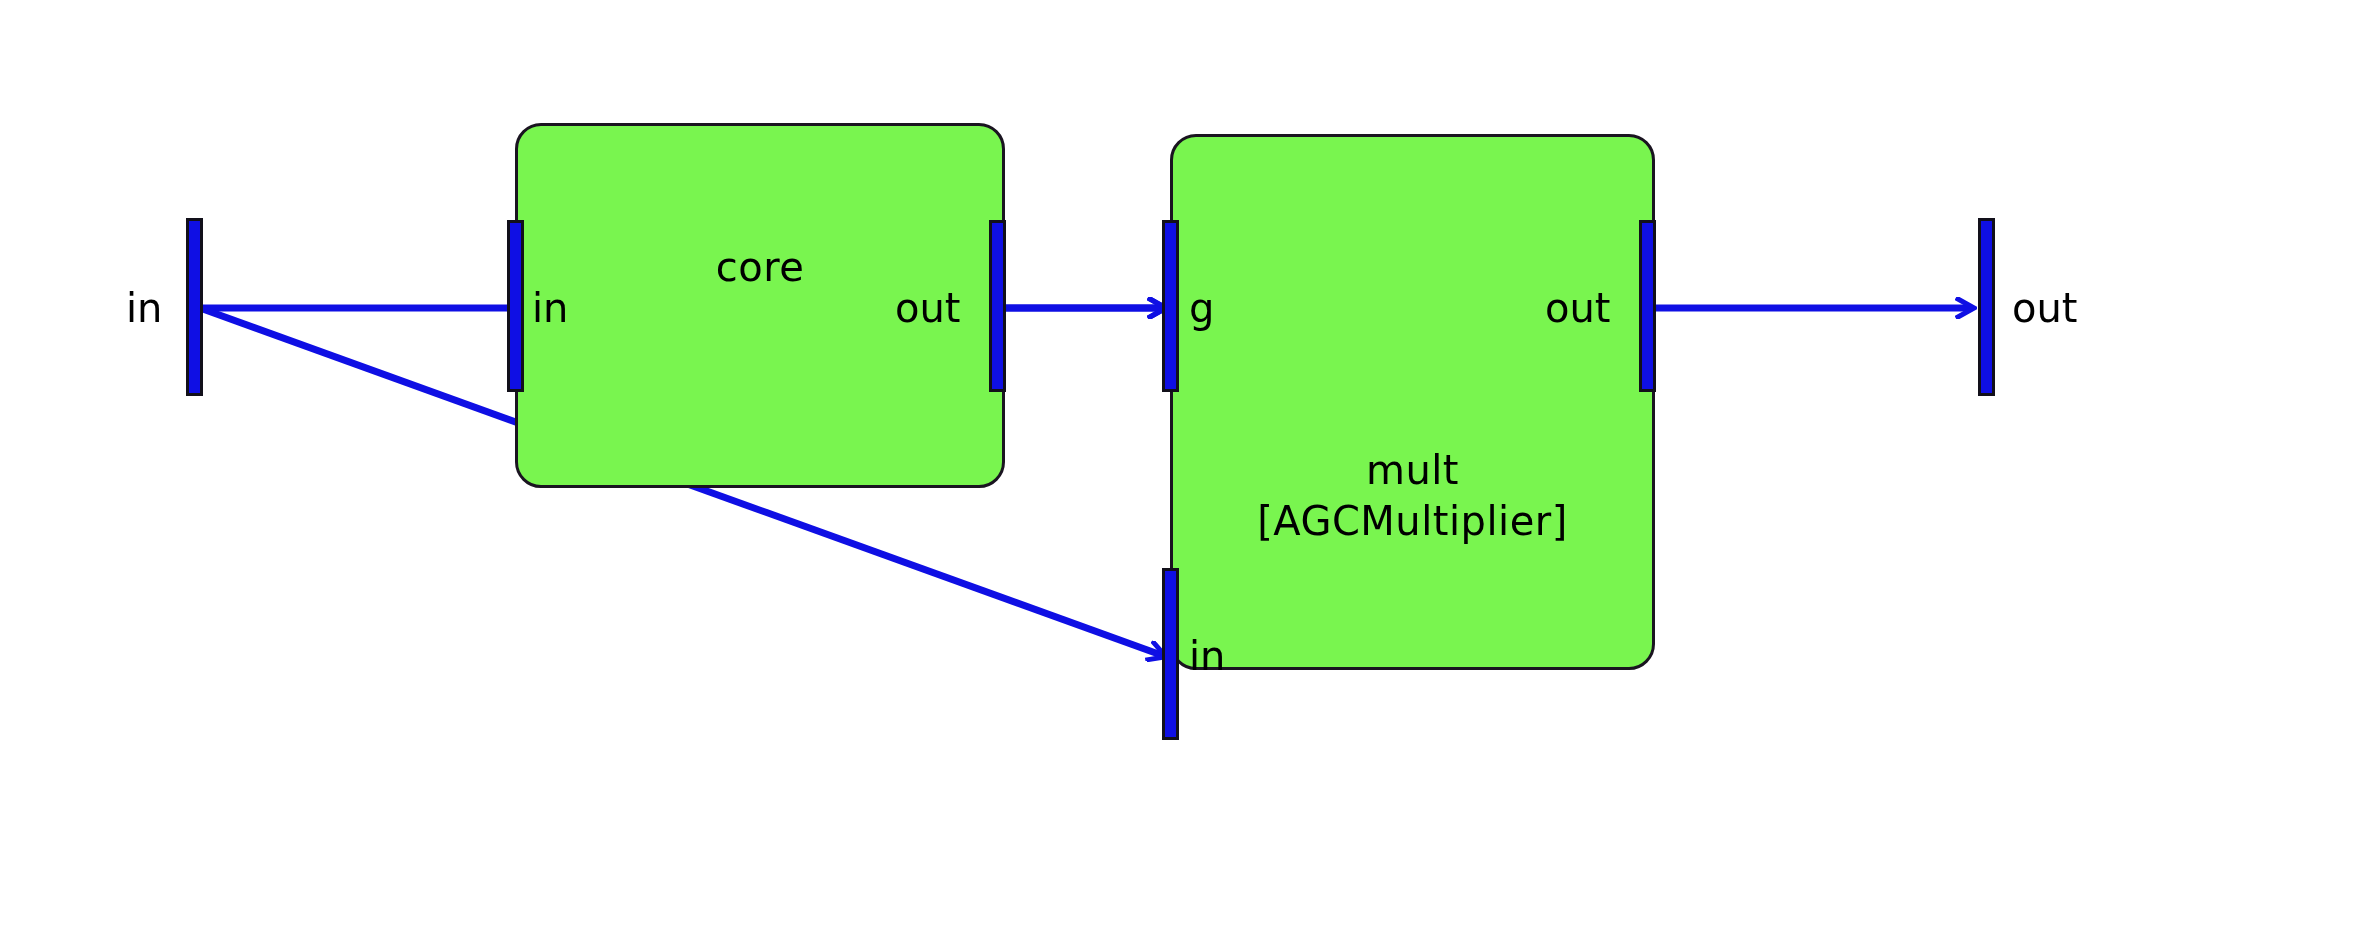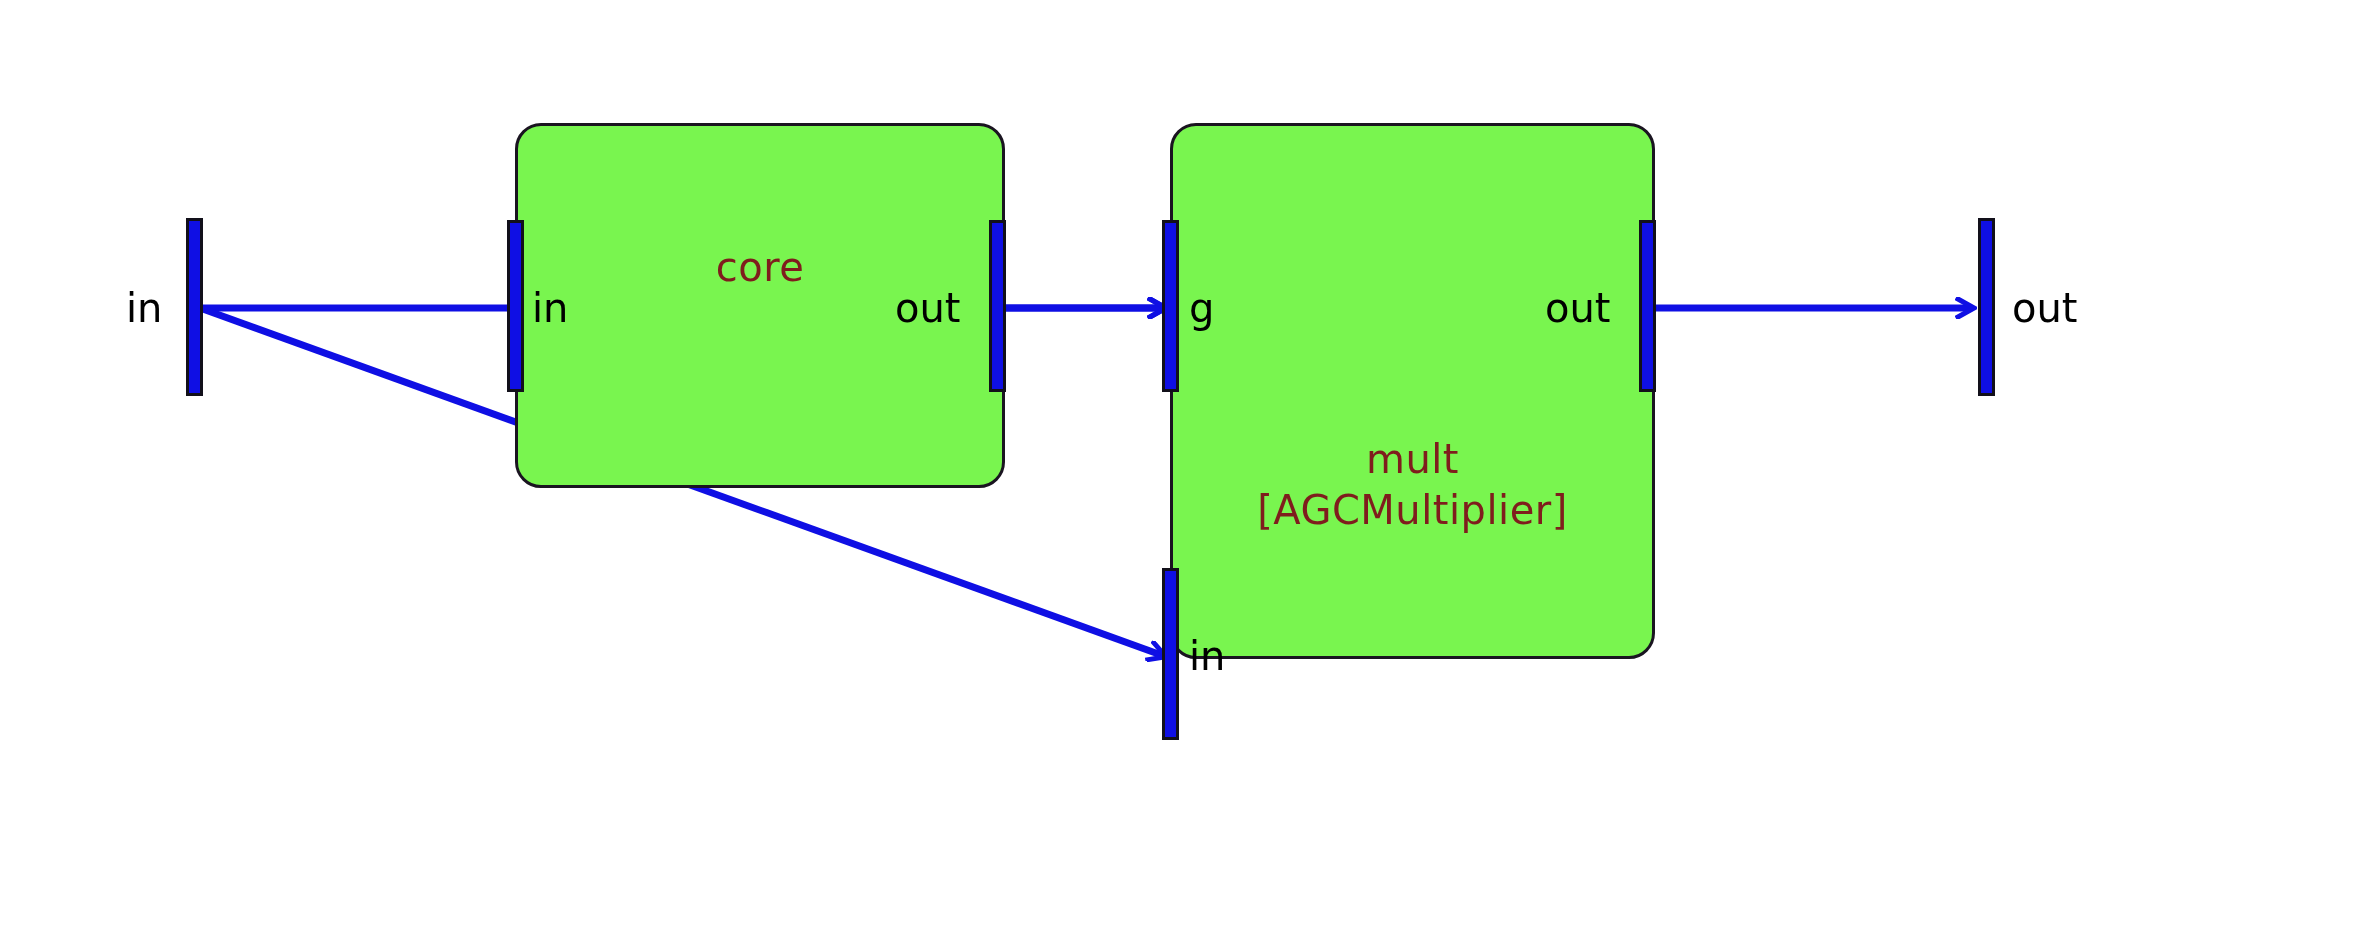--- a/index.html
+++ b/index.html
@@ -33,21 +33,21 @@
     background: #79F54F;
     border: 3px solid #1a1420;
     border-radius: 26px;
     z-index: 2;
   }
   .block-labels {
     position: absolute;
     left: 0;
     right: 0;
     text-align: center;
-    color: #7f1d1d;
+    color: #000000;
     font-size: 40px;
     line-height: 1.28;
     letter-spacing: 0.5px;
     white-space: nowrap;
   }
   .block-labels .ln { display: block; }
   
   .port {
     position: absolute;
     box-sizing: border-box;
@@ -100,21 +100,21 @@
   <div class="block" style="left:515px; top:123px; width:490px; height:365px;">
     <div class="block-labels" style="top:116px;">
       <span class="ln">core</span>
     </div>
   </div>
   <div class="port inner" style="left:507px; top:220px;"></div>
   <div class="port-label" style="left:532px; top:288px;">in</div>
   <div class="port inner" style="left:989px; top:220px;"></div>
   <div class="port-label" style="left:895px; top:288px;">out</div>
 
-  <div class="block" style="left:1170px; top:123px; width:485px; height:536px;">
+  <div class="block" style="left:1170px; top:134px; width:485px; height:536px;">
     <div class="block-labels" style="top:308px;">
       <span class="ln">mult</span>
       <span class="ln">[AGCMultiplier]</span>
     </div>
   </div>
   <div class="port inner" style="left:1162px; top:220px;"></div>
   <div class="port-label" style="left:1189px; top:288px;">g</div>
   <div class="port inner" style="left:1162px; top:568px;"></div>
   <div class="port-label" style="left:1189px; top:636px;">in</div>
   <div class="port inner" style="left:1639px; top:220px;"></div>

